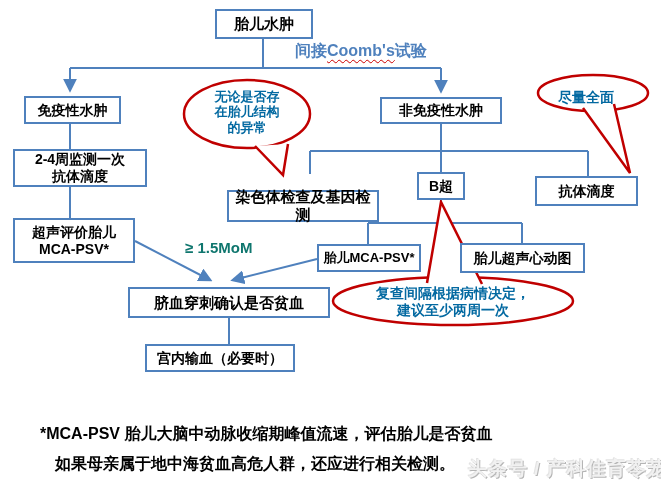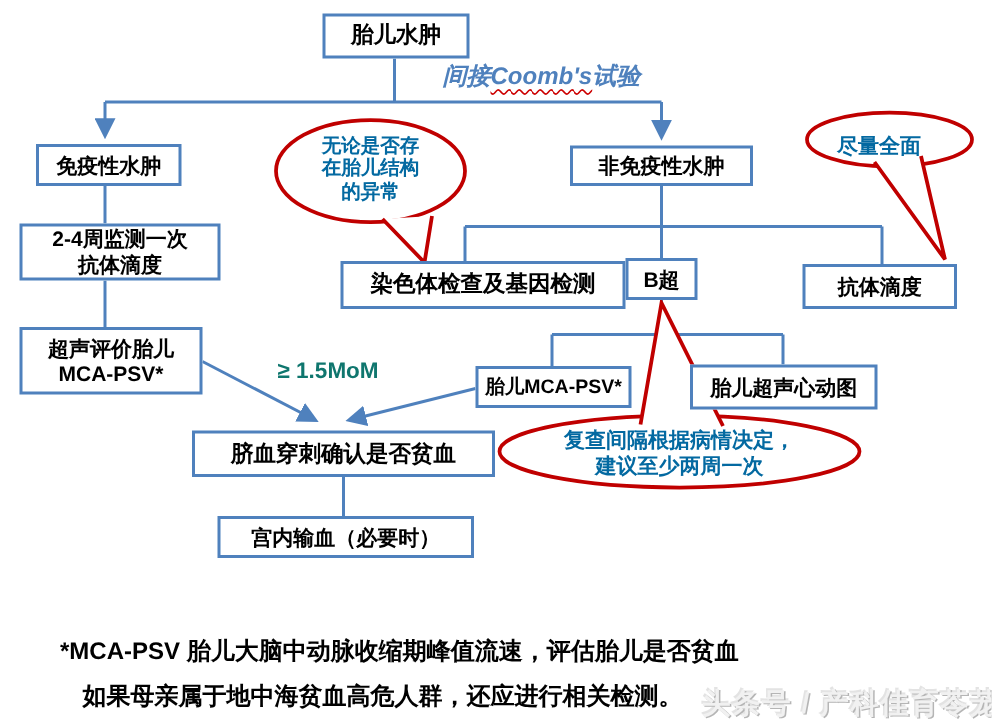--- a/index.html
+++ b/index.html
@@ -14,21 +14,21 @@
     position:absolute;box-sizing:border-box;
     display:flex;align-items:center;justify-content:center;
     background:#ffffff;border:2px solid #4f81bd;
     color:#000;font-weight:bold;text-align:center;
     font-size:14px;line-height:1.2;white-space:pre-line;
     z-index:3;
   }
   .lbl{
     position:absolute;font-weight:bold;z-index:4;white-space:nowrap;
   }
-  .coombs{color:#4f81bd;font-size:16px;font-style:italic;}
+  .coombs{color:#4f81bd;font-size:16px;}
   .coombs .wavy{
     text-decoration:underline;
     text-decoration-style:wavy;
     text-decoration-color:#cc0000;
     text-decoration-thickness:1px;
     text-underline-offset:3px;
   }
   .threshold{color:#0f766e;font-size:15px;}
   .callout-text{
     position:absolute;z-index:4;color:#0369a1;font-weight:bold;
@@ -91,33 +91,33 @@
   <div class="node" style="left:24px;top:96px;width:97px;height:28px;">免疫性水肿</div>
 
   <div class="node" style="left:380px;top:97px;width:122px;height:27px;">非免疫性水肿</div>
 
   <div class="node" style="left:13px;top:149px;width:134px;height:38px;">2-4周监测一次
 抗体滴度</div>
 
   <div class="node" style="left:13px;top:218px;width:122px;height:45px;">超声评价胎儿
 MCA-PSV*</div>
 
-  <div class="node" style="left:227px;top:174px;width:190px;height:32px;font-size:15px;">染色体检查及基因检测</div>
+  <div class="node" style="left:227px;top:190px;width:152px;height:32px;font-size:15px;">染色体检查及基因检测</div>
 
   <div class="node" style="left:417px;top:172px;width:48px;height:28px;">B超</div>
 
   <div class="node" style="left:535px;top:176px;width:103px;height:30px;">抗体滴度</div>
 
   <div class="node" style="left:317px;top:244px;width:104px;height:28px;font-size:13px;">胎儿MCA-PSV*</div>
 
   <div class="node" style="left:460px;top:243px;width:125px;height:30px;">胎儿超声心动图</div>
 
   <div class="node" style="left:128px;top:287px;width:202px;height:31px;font-size:15px;">脐血穿刺确认是否贫血</div>
 
-  <div class="node" style="left:145px;top:344px;width:171px;height:28px;">宫内输血（必要时）</div>
+  <div class="node" style="left:145px;top:344px;width:150px;height:28px;">宫内输血（必要时）</div>
 
   <div class="lbl coombs" style="left:295px;top:41px;">
     <span>间接</span><span class="wavy">Coomb's</span><span>试验</span>
   </div>
 
   <div class="lbl threshold" style="left:185px;top:239px;">≥ 1.5MoM</div>
 
   <div class="callout-text" style="left:185px;top:89px;width:124px;font-size:13px;">无论是否存
 在胎儿结构
 的异常</div>

